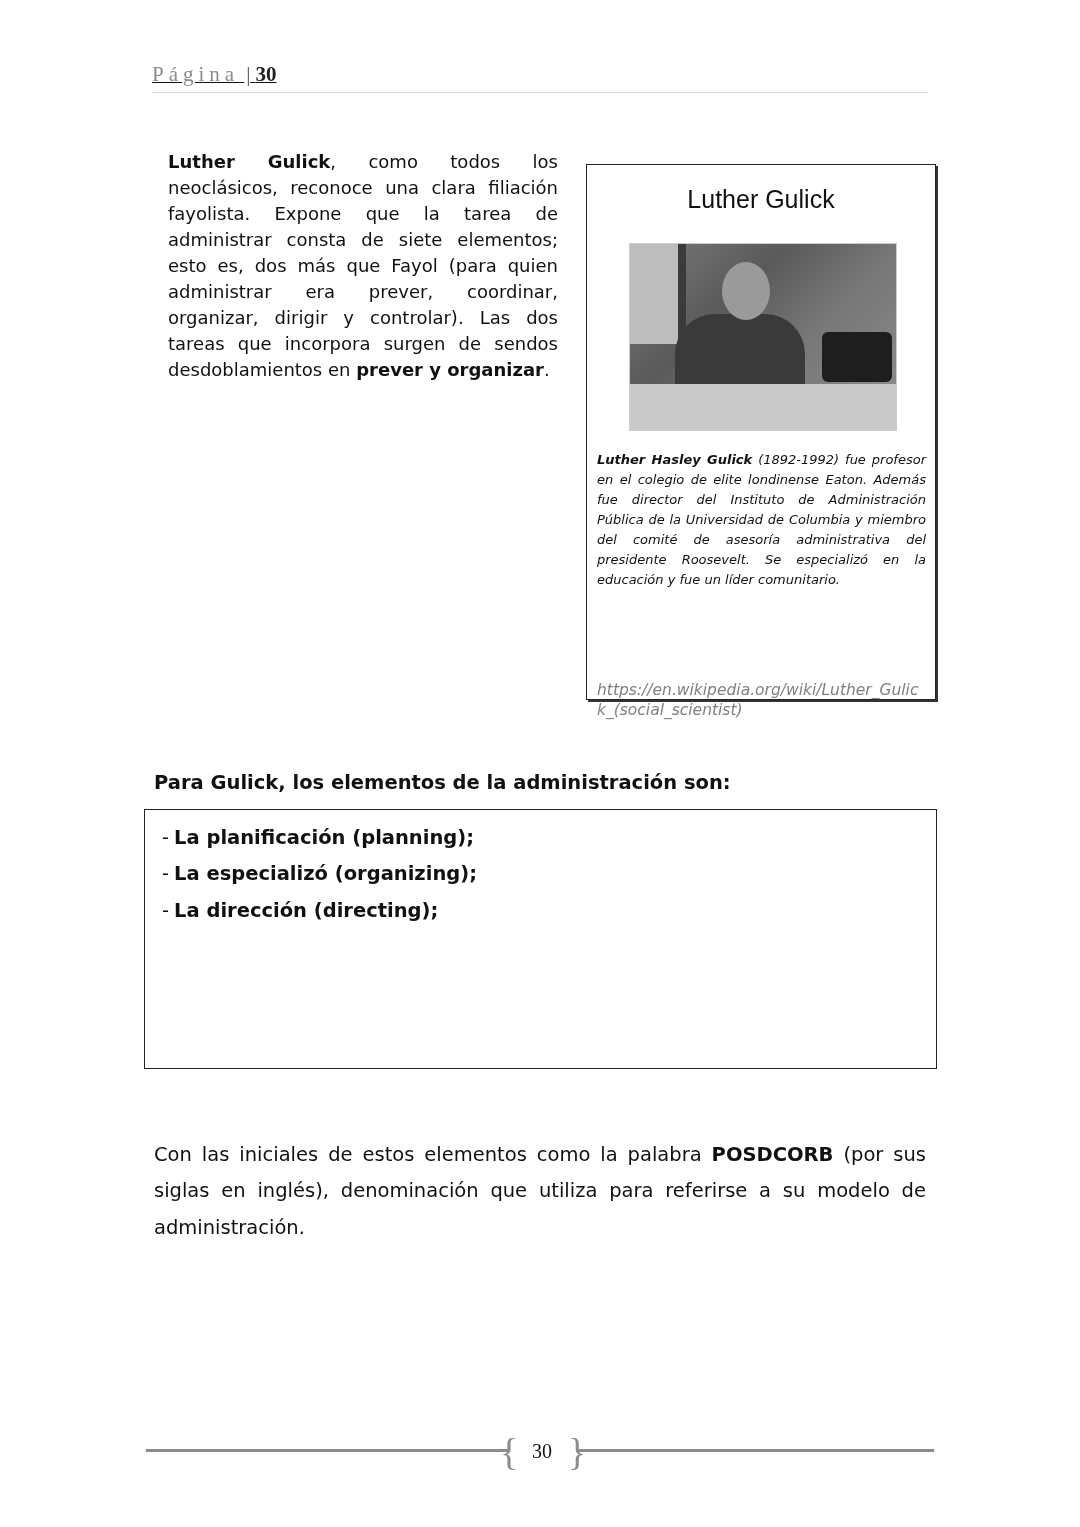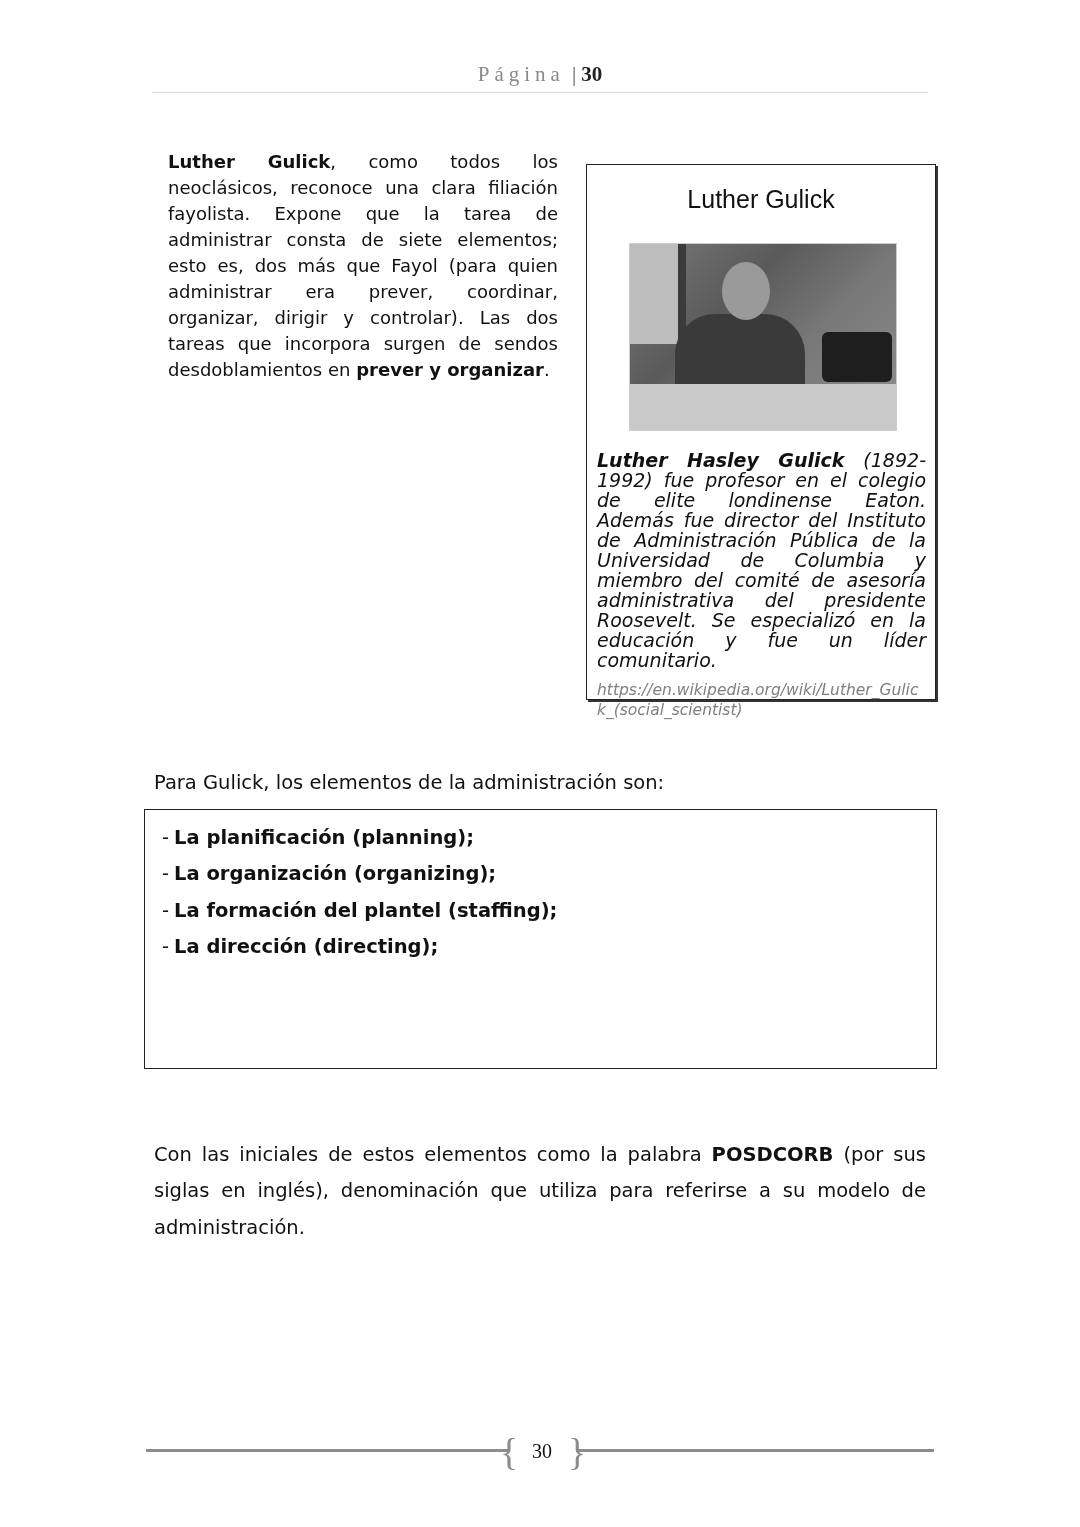--- a/index.html
+++ b/index.html
@@ -1,19 +1,19 @@
 <!DOCTYPE html>
 <html><head>
   <meta charset="utf-8">
   <style>
     html, body { margin: 0; padding: 0; background: #ffffff; }
     body { width: 1080px; height: 1527px; position: relative; overflow: hidden;
            font-family: "DejaVu Sans", sans-serif; color: #111; }
     .header { position: absolute; left: 152px; top: 62px; width: 776px; height: 30px;
-              border-bottom: 1px solid #d9d9d9; text-align: center; }
+              border-bottom: 1px solid #d9d9d9; text-align: left; text-decoration: underline; }
     .header .pg-word { font-family: "Liberation Serif", serif; font-size: 21px; letter-spacing: 5px; color: #8a8a8a; }
     .header .pg-sep { font-family: "Liberation Serif", serif; font-size: 21px; color: #555; margin-left: 2px; }
     .header .pg-num { font-family: "Liberation Serif", serif; font-size: 21px; font-weight: bold; color: #222; }
 
     .intro { position: absolute; left: 168px; top: 149px; width: 390px;
              font-size: 18px; line-height: 26px; text-align: justify; text-align-last: auto; }
     .intro b { font-weight: bold; }
 
     .card { position: absolute; left: 586px; top: 164px; width: 348px; height: 534px;
             border: 1.5px solid #222; box-shadow: 2px 2px 0 #333; background: #fff; }
@@ -22,28 +22,28 @@
     .photo { position: absolute; left: 42px; top: 78px; width: 266px; height: 186px;
              background: linear-gradient(135deg,#7a7a7a 0%,#5a5a5a 35%,#777 60%,#8f8f8f 100%);
              overflow: hidden; border: 1px solid #ccc; }
     .photo .window { position:absolute; left:0; top:0; width:48px; height:100px; background:#bdbdbd; }
     .photo .frame { position:absolute; left:48px; top:0; width:8px; height:120px; background:#3b3b3b; }
     .photo .head { position:absolute; left:92px; top:18px; width:48px; height:58px; border-radius:50%; background:#9a9a9a; }
     .photo .body { position:absolute; left:45px; top:70px; width:130px; height:120px; border-radius:40px 40px 0 0; background:#3a3a3a; }
     .photo .typewriter { position:absolute; left:192px; top:88px; width:70px; height:50px; background:#1e1e1e; border-radius:6px; }
     .photo .desk { position:absolute; left:0; top:140px; width:266px; height:46px; background:#c9c9c9; }
     .card-bio { position: absolute; left: 10px; top: 285px; width: 329px;
-                font-family: "DejaVu Sans", sans-serif; font-style: italic; font-size: 19px; line-height: 20px;
+                font-family: "DejaVu Sans", sans-serif; font-style: italic; font-size: 13px; line-height: 20px;
                 text-align: justify; color: #111; }
     .card-bio b { font-weight: bold; }
     .card-link { position: absolute; left: 10px; top: 484px; width: 329px;
                  font-family: "DejaVu Sans", sans-serif; font-style: italic; font-size: 15.5px; line-height: 20px;
                  color: #808080; word-break: break-all; margin-top: 31px; }
 
-    .list-heading { position: absolute; left: 154px; top: 771px; font-size: 19.5px; font-weight: normal; }
+    .list-heading { position: absolute; left: 154px; top: 771px; font-size: 19.5px; font-weight: bold; }
     .list-box { position: absolute; left: 144px; top: 809px; width: 791px; height: 258px;
                 border: 1px solid #222; }
     .list-box ul { list-style: none; margin: 8px; padding: 0; position: absolute; left: 9px; top: 2px; }
     .list-box li { font-size: 19.5px; line-height: 36.4px; font-weight: bold; }
     .list-box li .dash { font-weight: normal; margin-right: 5px; }
 
     .closing { position: absolute; left: 154px; top: 1137px; width: 772px; font-size: 19.5px;
                line-height: 36.4px; text-align: justify; }
 
     .footer { position: absolute; left: 146px; top: 1432px; width: 788px; height: 40px; }
@@ -80,22 +80,21 @@
   </div>
   <div class="card-bio"><b>Luther Hasley Gulick</b><span> (1892-1992) fue profesor en el colegio de elite londinense Eaton. Además fue director del Instituto de Administración Pública de la Universidad de Columbia y miembro del comité de asesoría administrativa del presidente Roosevelt. Se especializó en la educación y fue un líder comunitario.</span></div>
   <div class="card-link">https://en.wikipedia.org/wiki/Luther_Gulick_(social_scientist)</div>
 </div>
 
 <div class="list-heading">Para Gulick, los elementos de la administración son:</div>
 
 <div class="list-box">
   <ul>
     <li><span class="dash">-</span><span>La planificación (planning);</span></li>
-    <li><span class="dash">-</span><span>La organización (organizing);</span></li>
-    <li><span class="dash">-</span><span>La formación del plantel (staffing);</span></li>
+    <li><span class="dash">-</span><span>La especializó (organizing);</span></li>
     <li><span class="dash">-</span><span>La dirección (directing);</span></li>
   </ul>
 </div>
 
 <div class="closing"><span>Con las iniciales de estos elementos como la palabra </span><b>POSDCORB</b><span> (por sus siglas en inglés), denominación que utiliza para referirse a su modelo de administración.</span></div>
 
 <div class="footer">
   <div class="line l1"></div>
   <span class="brace bl">{</span>
   <span class="num">30</span>

